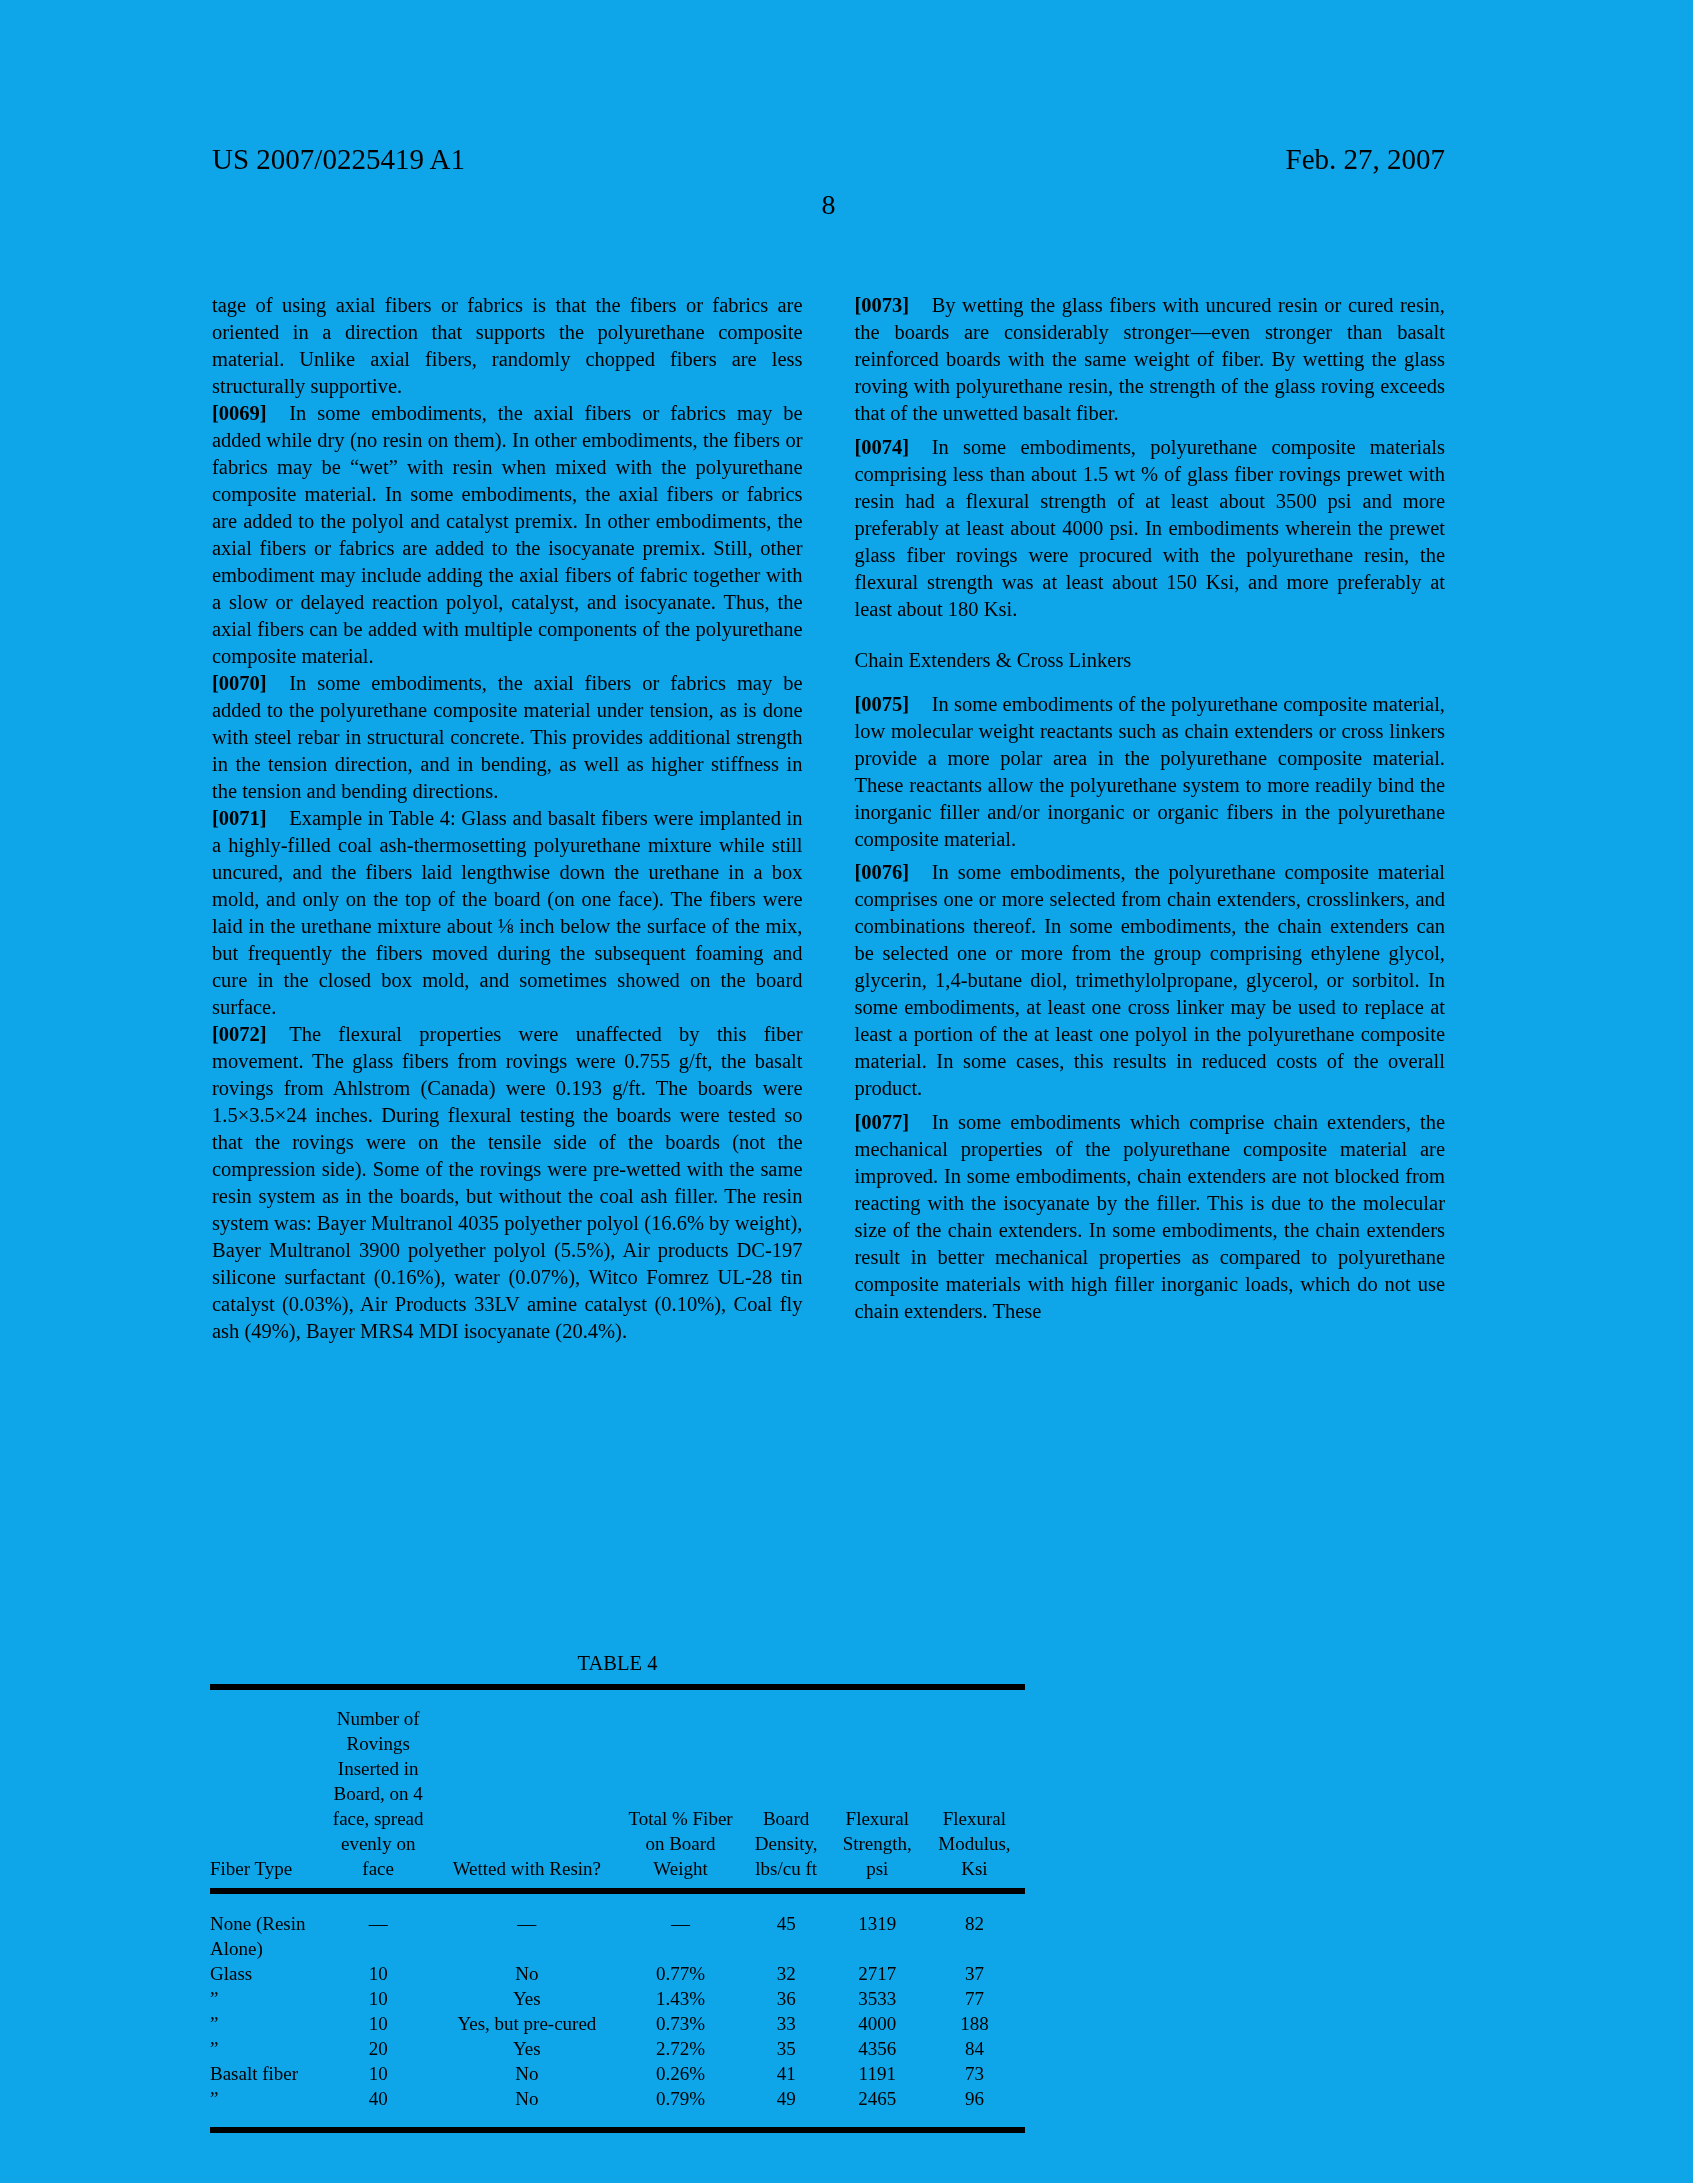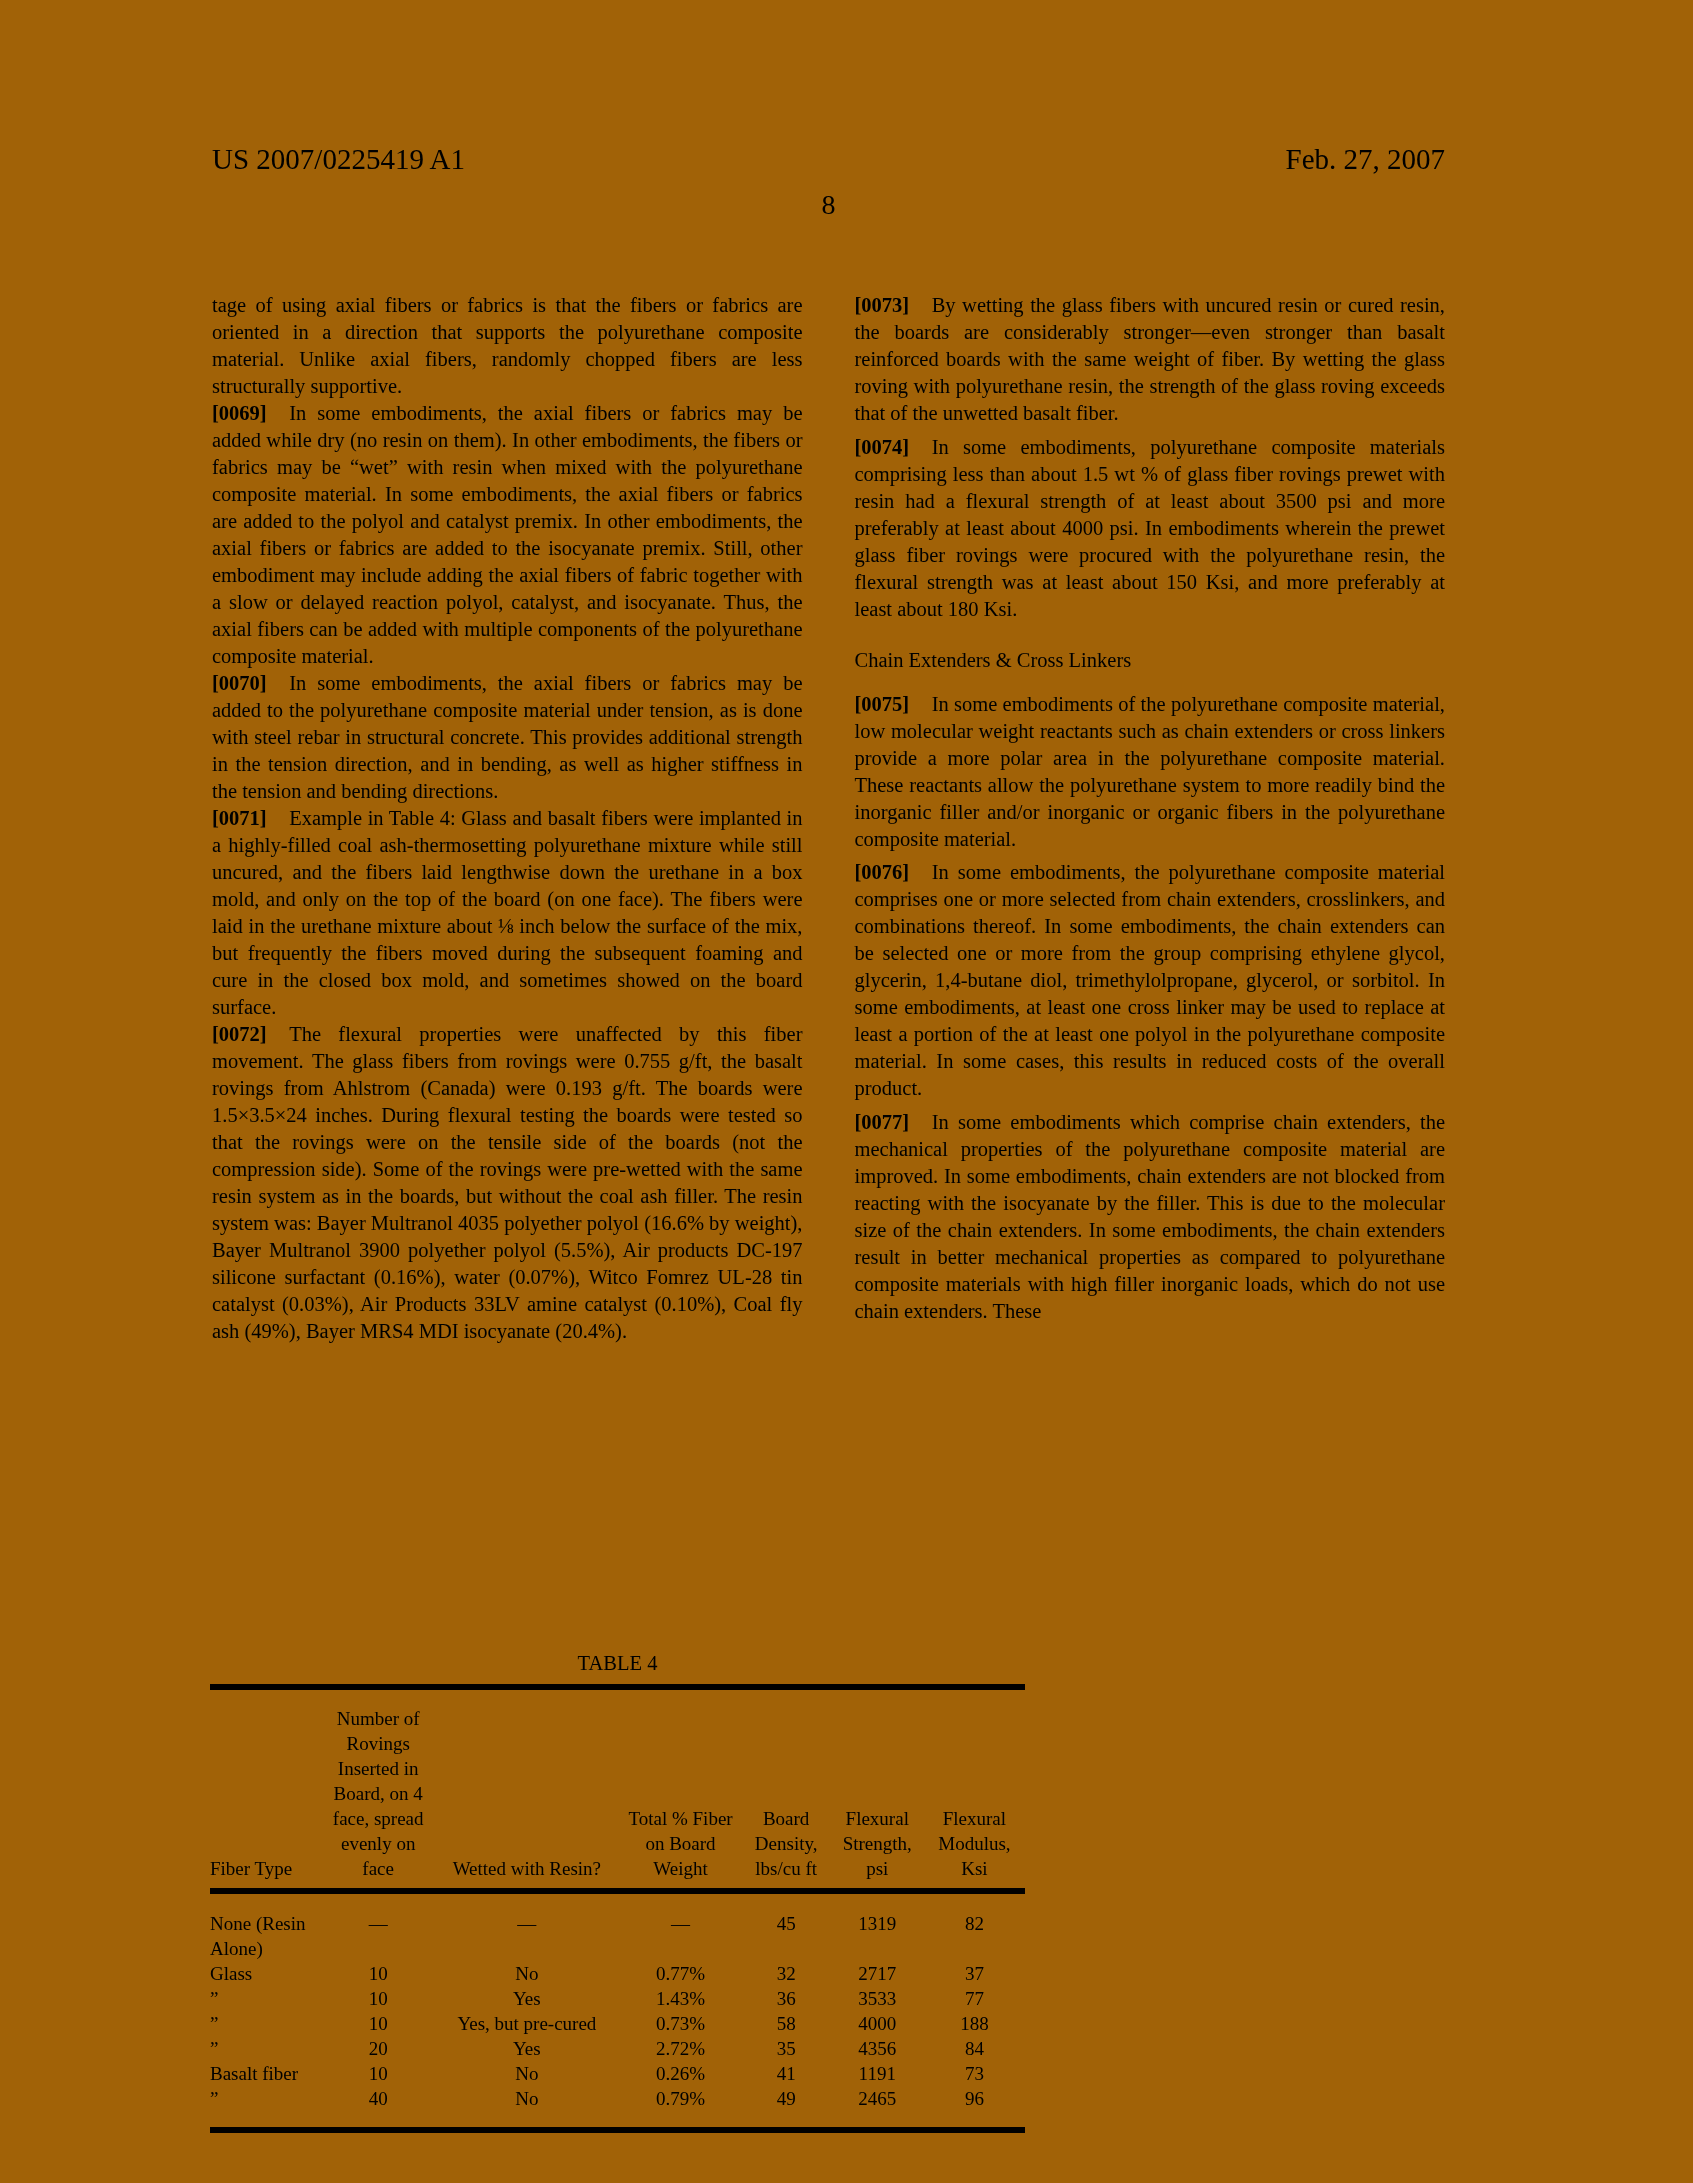--- a/index.html
+++ b/index.html
@@ -1,20 +1,20 @@
 <!DOCTYPE html>
 <html style="font-size:10.6px"><head>
 <meta charset="utf-8">
 <style>
   html, body { margin: 0; padding: 0; background: #ffffff; }
   .page {
     position: relative;
     width: 1694px;
     height: 2183px;
-    background: #a16207;
+    background: #0ea5e9;
     color: #000;
     font-family: "Liberation Serif", "DejaVu Serif", serif;
     overflow: hidden;
   }
   .page-header {
     position: absolute;
     left: 212px; top: 144px; width: 1233px;
     display: flex;
     justify-content: space-between;
     font-size: 29px;
@@ -188,21 +188,21 @@
           <td>1.43%</td>
           <td>36</td>
           <td>3533</td>
           <td>77</td>
         </tr>
         <tr>
           <td class="c1">”</td>
           <td>10</td>
           <td>Yes, but pre-cured</td>
           <td>0.73%</td>
-          <td>58</td>
+          <td>33</td>
           <td>4000</td>
           <td>188</td>
         </tr>
         <tr>
           <td class="c1">”</td>
           <td>20</td>
           <td>Yes</td>
           <td>2.72%</td>
           <td>35</td>
           <td>4356</td>

